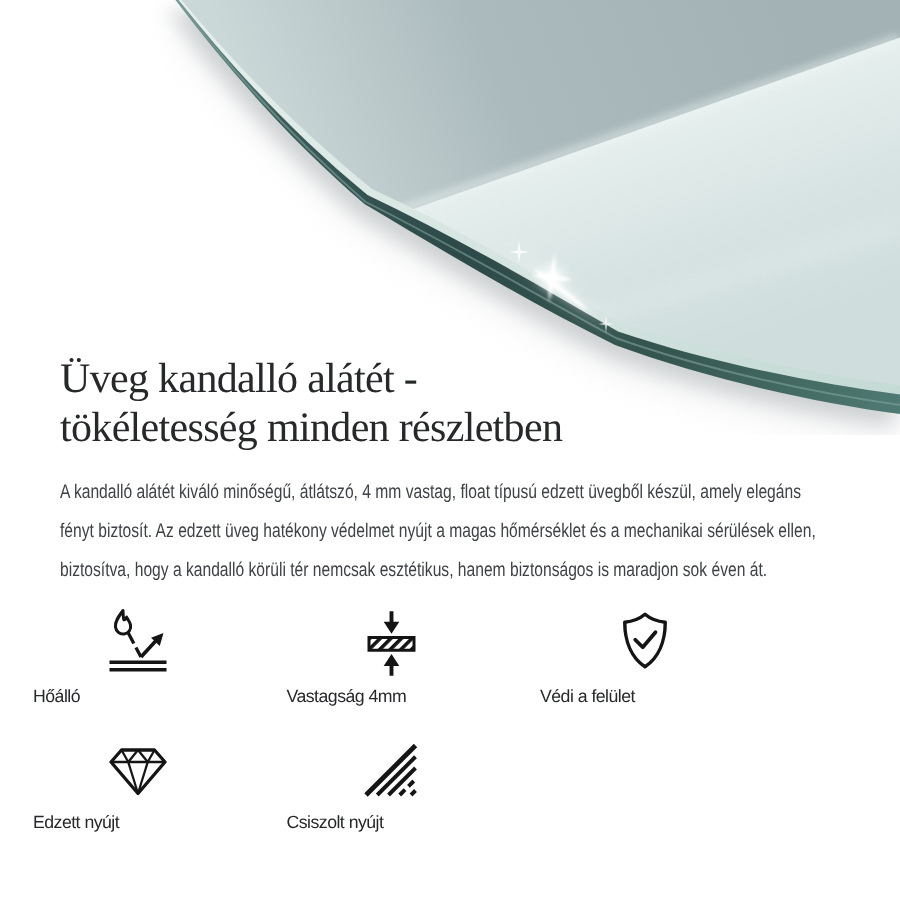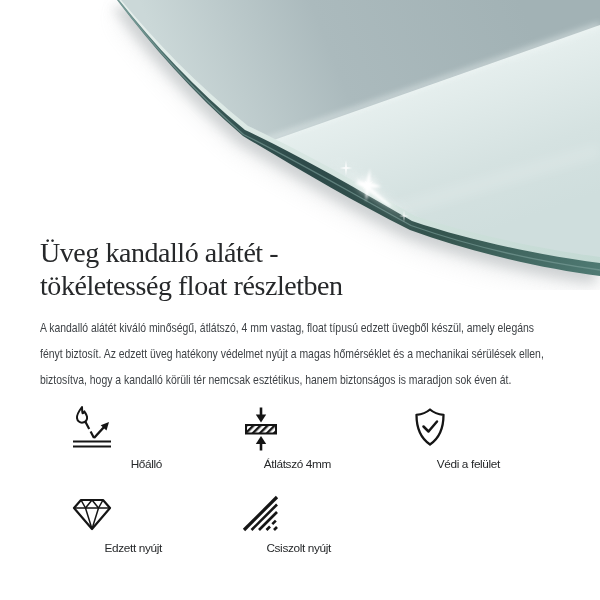--- a/index.html
+++ b/index.html
@@ -9,21 +9,21 @@
   .headline{position:absolute;left:40px;top:236px;z-index:3;
             font-family:"Liberation Serif",serif;font-weight:400;color:#26282a;
             font-size:28px;line-height:33px;letter-spacing:-0.45px;}
   .headline div{white-space:nowrap;}
   .intro{position:absolute;left:40px;top:315px;z-index:3;width:680px;
          transform:scaleX(0.79);transform-origin:0 0;
          color:#3e4246;font-size:13.2px;line-height:26px;}
   .intro div{white-space:nowrap;}
   .features{position:absolute;left:22px;top:405px;width:478px;z-index:3;
             display:flex;flex-wrap:wrap;column-gap:29px;row-gap:17px;}
-  .feature{width:140px;text-align:right;}
+  .feature{width:140px;text-align:left;}
   .feature .ic{display:block;margin:0 auto;width:48px;height:48px;}
   .feature .lbl{margin-top:4px;font-size:11.8px;letter-spacing:-0.35px;
                 line-height:15px;color:#26282a;}
   svg{display:block;}
 </style>
 </head>
 <body>
 
 <div class="page">
 
@@ -102,21 +102,21 @@
         <use href="#star4" fill="#ffffff" transform="rotate(45) scale(0.4)" opacity="0.8"></use>
         <circle r="2.3" fill="#ffffff"></circle>
       </g>
       <use href="#star4" transform="translate(346,168) scale(0.45)" fill="#ffffff" opacity="0.85" filter="url(#f-b1)"></use>
       <use href="#star4" transform="translate(404,216) scale(0.35)" fill="#ffffff" opacity="0.7" filter="url(#f-b1)"></use>
     </g>
   </svg>
 
   <h1 class="headline" style="margin:0;font-weight:400;">
     <div>Üveg kandalló alátét -</div>
-    <div>tökéletesség float részletben</div>
+    <div>tökéletesség minden részletben</div>
   </h1>
 
   <div class="intro">
     <div>A kandalló alátét kiváló minőségű, átlátszó, 4 mm vastag, float típusú edzett üvegből készül, amely elegáns</div>
     <div>fényt biztosít. Az edzett üveg hatékony védelmet nyújt a magas hőmérséklet és a mechanikai sérülések ellen,</div>
     <div>biztosítva, hogy a kandalló körüli tér nemcsak esztétikus, hanem biztonságos is maradjon sok éven át.</div>
   </div>
 
   <div class="features">
 
@@ -141,21 +141,21 @@
             <rect width="5" height="5" fill="#ffffff"></rect>
             <rect width="2.4" height="5" fill="#141414"></rect>
           </pattern>
         </defs>
         <rect x="9" y="20" width="30" height="8.5" fill="url(#hatch4)" stroke="#141414" stroke-width="2"></rect>
         <line x1="24" y1="2.5" x2="24" y2="10" stroke="#141414" stroke-width="2.6"></line>
         <polygon points="24,17.5 18.8,9.5 29.2,9.5" fill="#141414"></polygon>
         <line x1="24" y1="45.5" x2="24" y2="38" stroke="#141414" stroke-width="2.6"></line>
         <polygon points="24,31 18.8,39 29.2,39" fill="#141414"></polygon>
       </svg>
-      <div class="lbl">Átlátszó 4mm</div>
+      <div class="lbl">Vastagság 4mm</div>
     </div>
 
     <div class="feature">
       <svg class="ic" viewBox="0 0 48 48">
         <path d="M24,4.5 C27.5,7.5 32.5,9.3 37.5,9.8 C37.5,22.5 33,33.5 24,39.5 C15,33.5 10.5,22.5 10.5,9.8 C15.5,9.3 20.5,7.5 24,4.5 Z" fill="none" stroke="#151515" stroke-width="2.3" stroke-linejoin="round"></path>
         <polyline points="17.5,21.5 22.5,26.5 31,16.5" fill="none" stroke="#151515" stroke-width="2.5" stroke-linecap="round" stroke-linejoin="round"></polyline>
       </svg>
       <div class="lbl">Védi a felület</div>
     </div>
 

